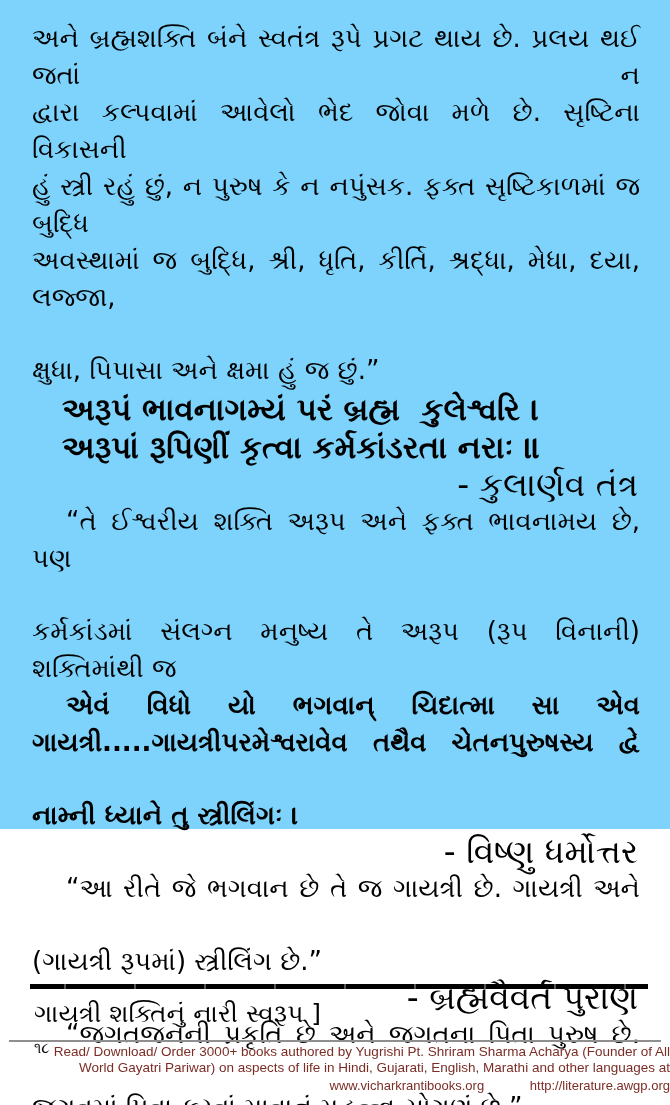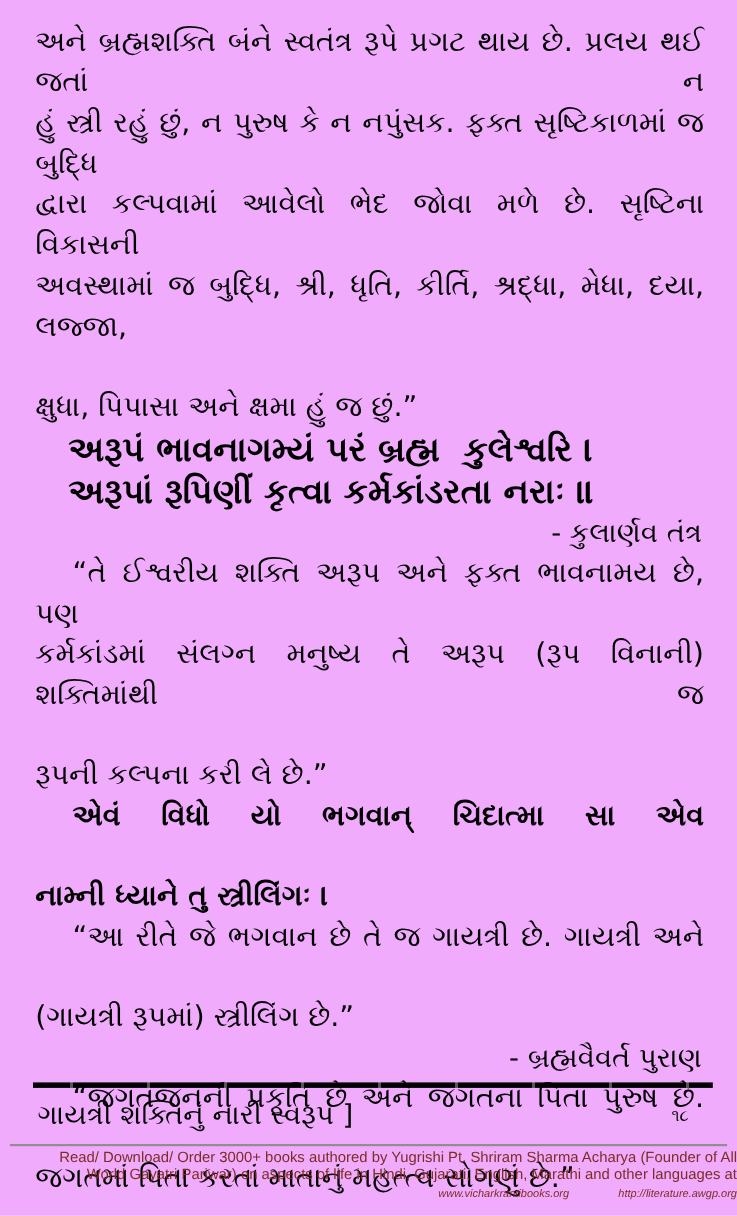--- a/index.html
+++ b/index.html
@@ -5,22 +5,22 @@
   html, body { margin: 0; padding: 0; }
   body {
     width: 670px; height: 1105px;
     background: #ffffff;
     font-family: "DejaVu Sans", sans-serif;
     color: #000000;
     overflow: hidden;
   }
   .page {
     position: relative;
-    width: 670px; height: 1105px;
-    background: #f0abfc;
+    width: 670px; height: 829px;
+    background: #7dd3fc;
   }
   .content {
     position: absolute;
     top: 20px; left: 32px; right: 30px;
   }
   .para {
     font-size: 26px;
     line-height: 37px;
     margin: 0;
   }
@@ -34,84 +34,86 @@
   .verse {
     font-weight: bold;
     font-size: 31px;
     line-height: 38px;
     padding-left: 30px;
     margin: 1px 0;
   }
   .vline { white-space: pre-wrap; }
   .attribution {
     text-align: right;
-    font-size: 25px;
+    font-size: 33px;
     line-height: 36px;
     padding-right: 2px;
   }
   .footer-rule {
     position: absolute;
     left: 30px; right: 22px; top: 984px;
     height: 5px;
     background: repeating-linear-gradient(90deg, #000 0 34px, #555 34px 36px, #000 36px 70px);
   }
   .running-line {
     position: absolute;
     left: 34px; right: 26px; top: 997px;
     display: flex;
     justify-content: space-between;
     align-items: flex-start;
     font-size: 25px;
     line-height: 34px;
+    flex-direction: column;
   }
   .page-number { font-size: 15px; padding-right: 18px; }
   .thin-rule {
     position: absolute;
     left: 9px; right: 9px; top: 1040px;
     border-top: 2px solid #8f8f8f;
   }
   .publisher {
     position: absolute;
     left: 0; right: 0; top: 1044px;
     text-align: right;
     font-family: "Liberation Sans", sans-serif;
     font-size: 13.5px;
     line-height: 16px;
   }
-  .publisher .links { font-size: 10px; margin-top: 2px; font-style: italic; }
+  .publisher .links { font-size: 13px; margin-top: 2px; }
   .publisher .links span { display: inline-block; }
   .publisher .links span + span { margin-left: 42px; }
 </style>
 </head>
 <body>
 
 <div class="page">
 
   <main class="content">
       <div class="para">
         <div class="jline">અને બ્રહ્મશક્તિ બંને સ્વતંત્ર રૂપે પ્રગટ થાય છે. પ્રલય થઈ જતાં ન</div>
+        <div class="jline">દ્વારા કલ્પવામાં આવેલો ભેદ જોવા મળે છે.  સૃષ્ટિના વિકાસની</div>
         <div class="jline">હું સ્ત્રી રહું છું, ન પુરુષ કે ન નપુંસક. ફક્ત સૃષ્ટિકાળમાં જ બુદ્ધિ</div>
-        <div class="jline">દ્વારા કલ્પવામાં આવેલો ભેદ જોવા મળે છે.  સૃષ્ટિના વિકાસની</div>
         <div class="jline">અવસ્થામાં જ બુદ્ધિ, શ્રી, ધૃતિ, કીર્તિ, શ્રદ્ધા, મેધા, દયા, લજ્જા,</div>
         <div class="jline">ક્ષુધા, પિપાસા અને ક્ષમા હું જ છું.”</div>
       </div>
       <div class="verse">
         <div class="vline">અરૂપં ભાવનાગમ્યં પરં બ્રહ્મ  કુલેશ્વરિ ।</div>
         <div class="vline">અરૂપાં રૂપિણીં કૃત્વા કર્મકાંડરતા નરાઃ ॥</div>
       </div>
       <div class="attribution">- કુલાર્ણવ તંત્ર</div>
       <div class="para indent">
         <div class="jline">“તે ઈશ્વરીય શક્તિ અરૂપ અને ફક્ત ભાવનામય છે, પણ</div>
         <div class="jline">કર્મકાંડમાં સંલગ્ન મનુષ્ય તે અરૂપ (રૂપ વિનાની) શક્તિમાંથી જ</div>
-        <div class="jline">રૂપની કલ્પના કરી લે છે.”</div>
       </div>
       <div class="para bold indent">
         <div class="jline">એવં વિધો યો ભગવાન્ ચિદાત્મા સા એવ</div>
+        <div class="jline">ગાયત્રી.....ગાયત્રીપરમેશ્વરાવેવ તથૈવ ચેતનપુરુષસ્ય દ્વે</div>
         <div class="jline">નામ્ની ધ્યાને તુ સ્ત્રીલિંગઃ ।</div>
       </div>
+      <div class="attribution">- વિષ્ણુ ધર્મોત્તર</div>
       <div class="para indent">
         <div class="jline">“આ રીતે જે ભગવાન છે તે જ ગાયત્રી છે. ગાયત્રી અને</div>
         <div class="jline">(ગાયત્રી રૂપમાં) સ્ત્રીલિંગ છે.”</div>
       </div>
       <div class="attribution">- બ્રહ્મવૈવર્ત પુરાણ</div>
       <div class="para indent">
         <div class="jline">“જગતજનની પ્રકૃતિ છે અને જગતના પિતા પુરુષ છે.</div>
         <div class="jline">જગતમાં પિતા કરતાં માતાનું મહત્ત્વ સોગણું છે.”</div>
       </div>
     </main>

